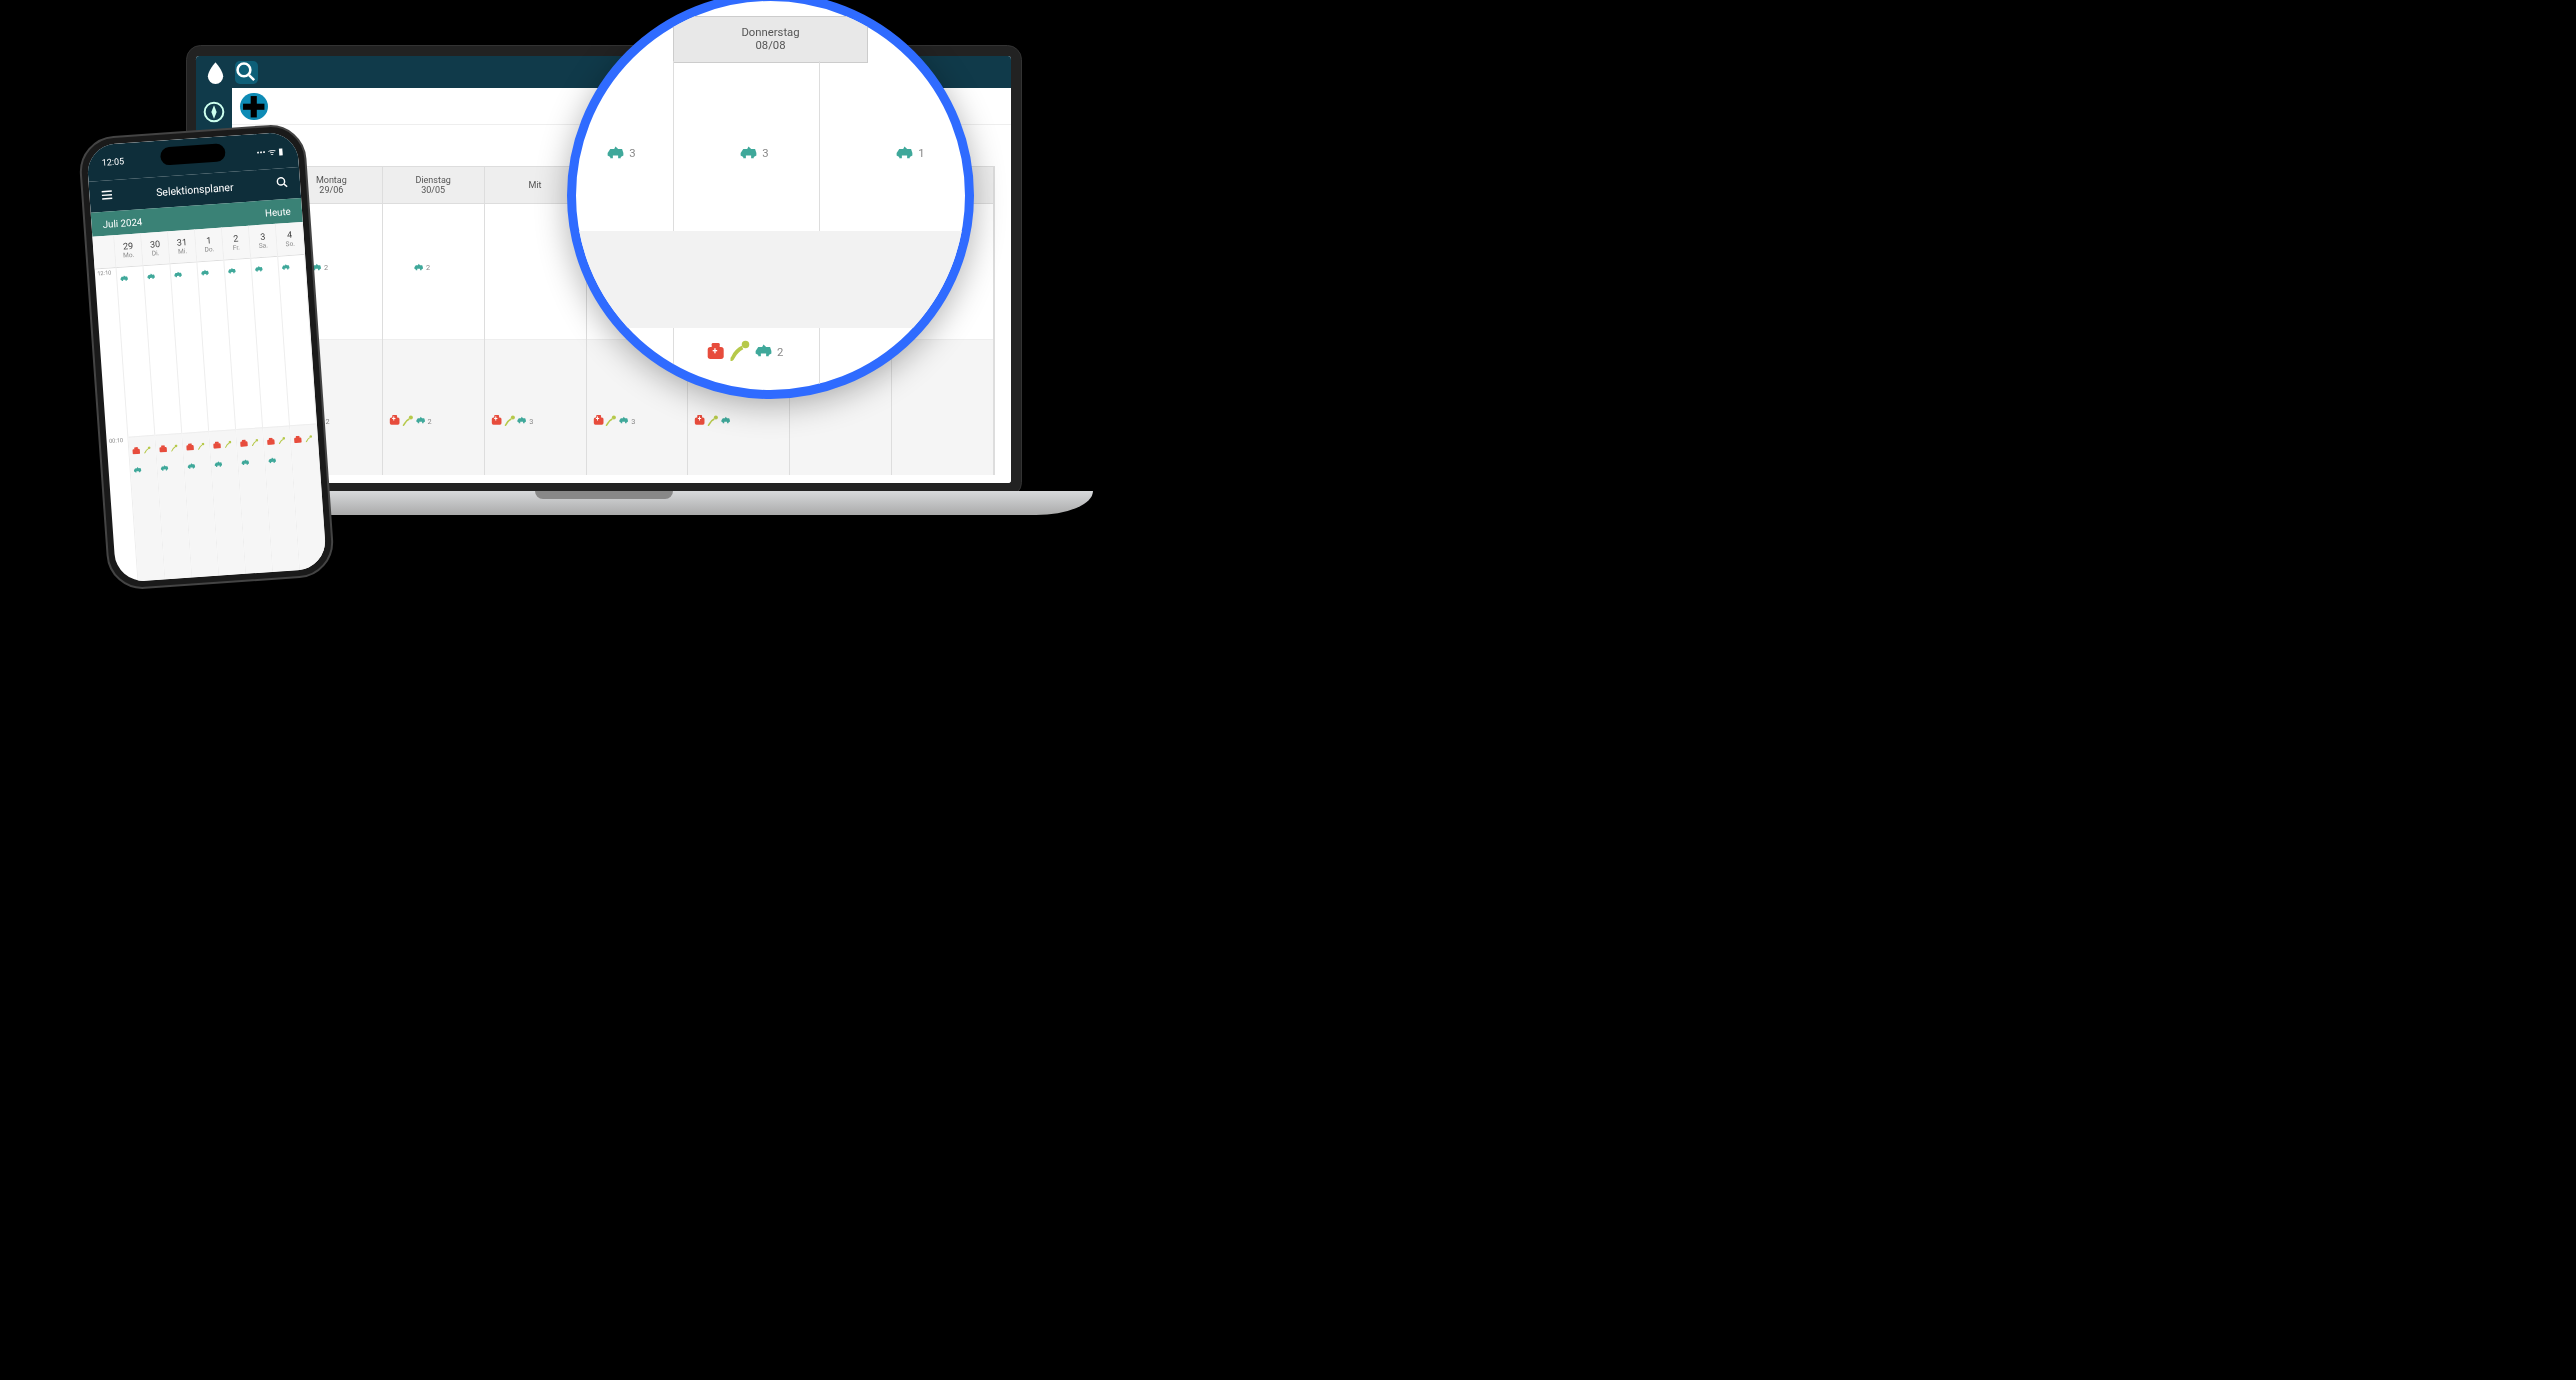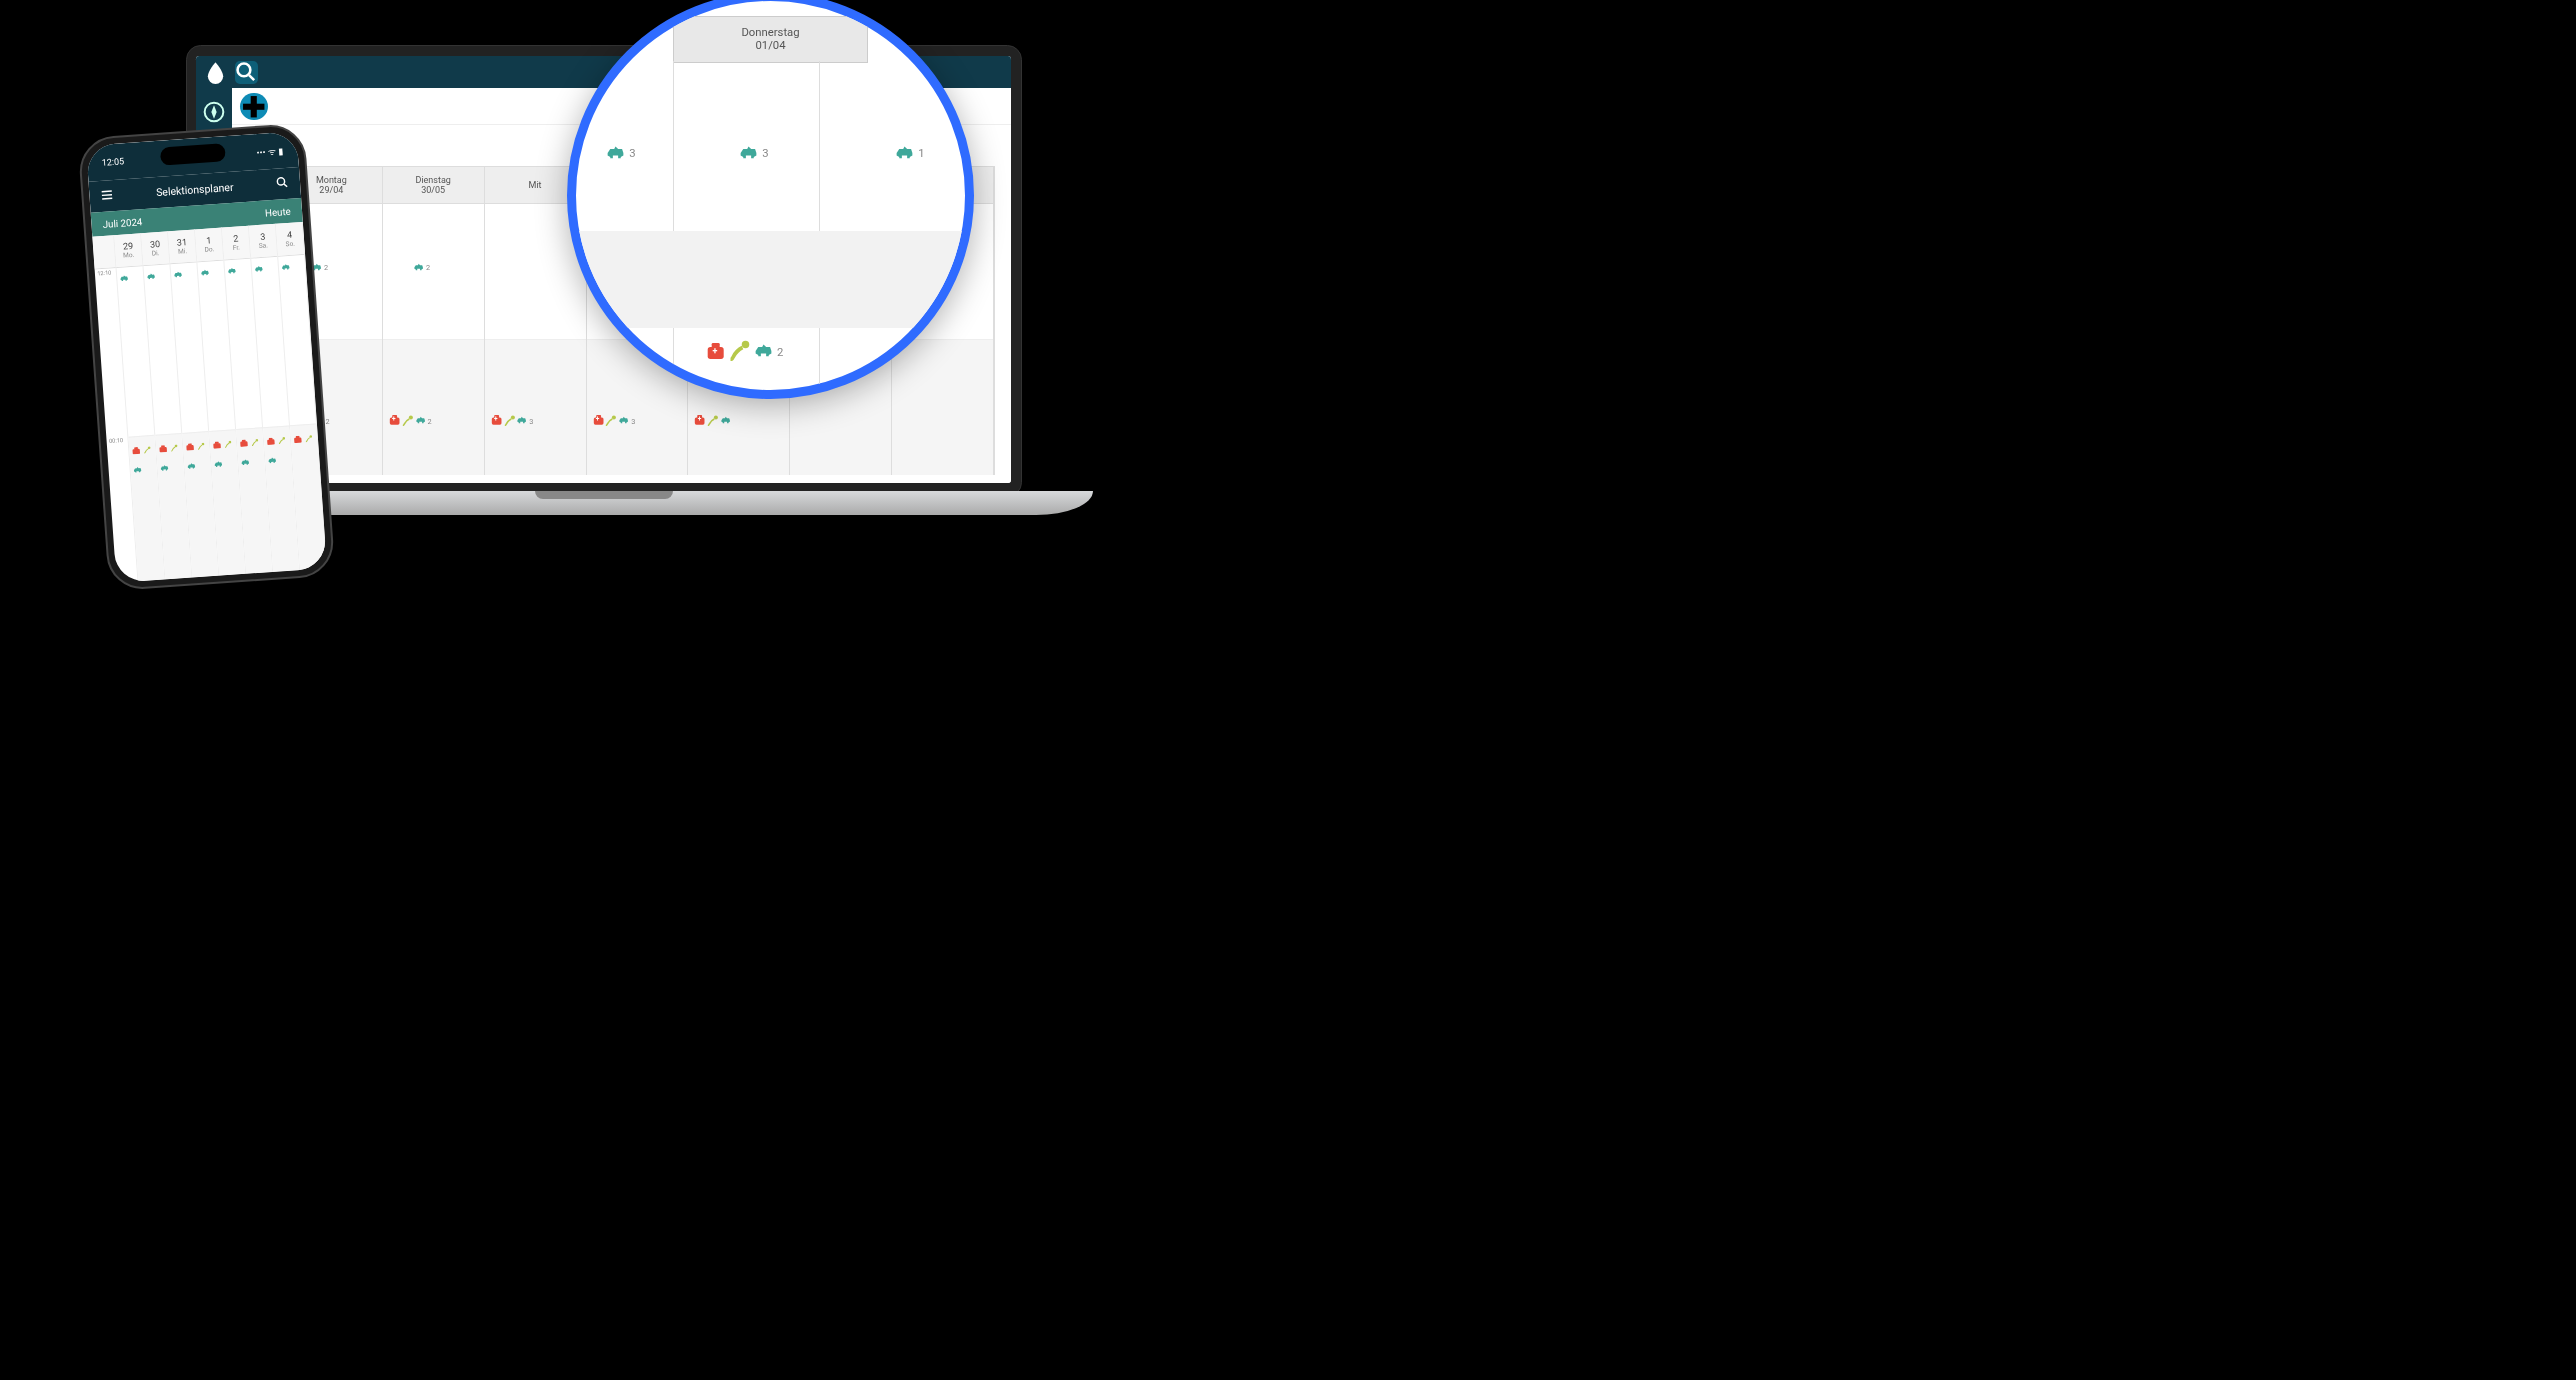--- a/index.html
+++ b/index.html
@@ -151,21 +151,21 @@
               </svg>
             </div>
         </div>
         <div class="d-title">Selektionspl</div>
 
         <div class="d-cal">
           <div class="d-cal-head">
             <div class="timecol"></div>
             <div class="daycol">
                 <span>Montag</span>
-                <span>29/04</span>
+                <span>29/06</span>
               </div>
             <div class="daycol">
                 <span>Dienstag</span>
                 <span>30/05</span>
               </div>
             <div class="daycol">
                 <span>Mit</span>
                 <span></span>
               </div>
             <div class="daycol"></div>
@@ -448,21 +448,21 @@
               </svg></div>
         </div>
       </div>
     </div>
   </div>
 
   <div class="mag">
     <div class="mag-inner">
       <div class="mag-head">
         <span>Donnerstag</span>
-        <span>01/04</span>
+        <span>08/08</span>
       </div>
       <div class="mag-grid">
         <div class="vline" style="left:97px"></div>
         <div class="vline" style="left:243px"></div>
         <div class="hline" style="top:170px"></div>
         <div class="shade" style="top:170px;height:97px"></div>
       </div>
       <div class="mag-ev" style="top:144px;left:29px">
         <span class="cow"><svg viewBox="0 0 16 11">
               <use href="#cow-ic"></use>

